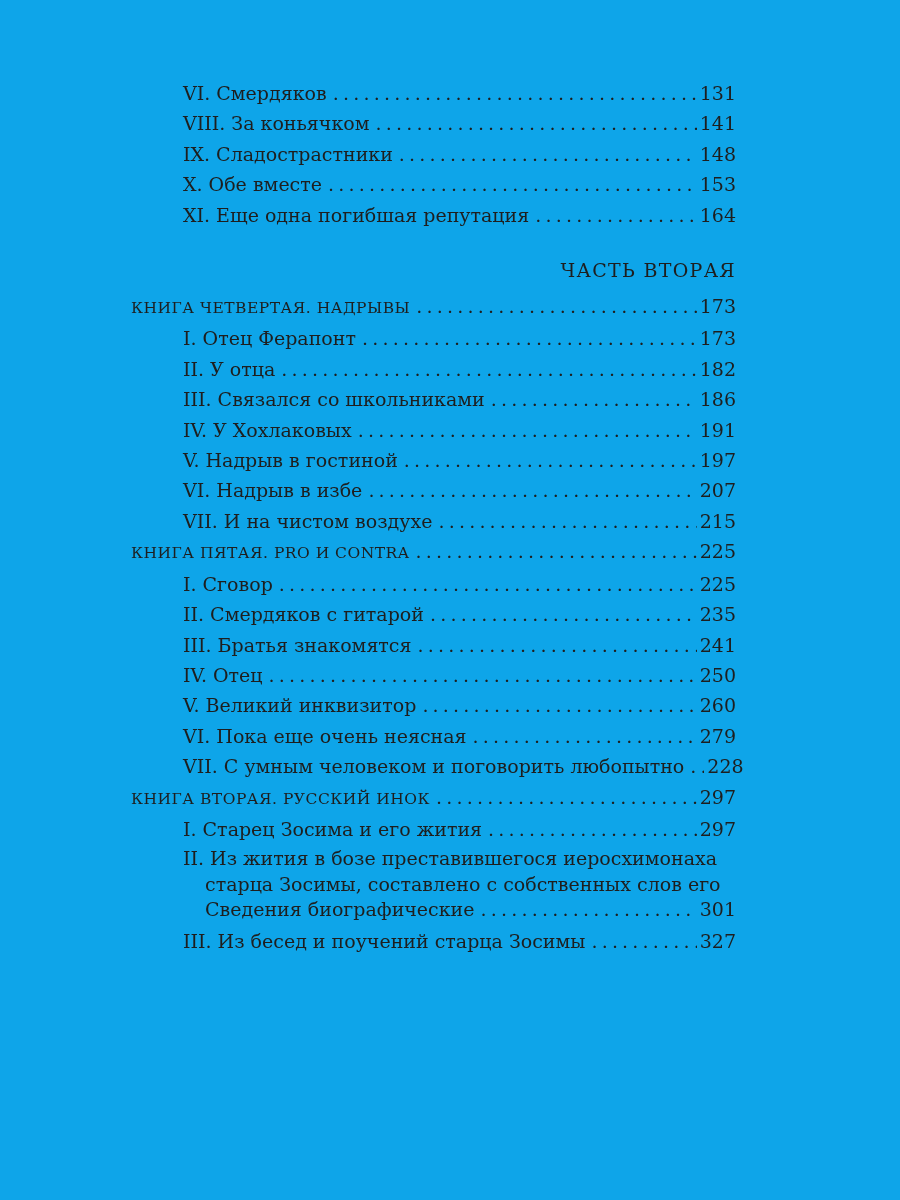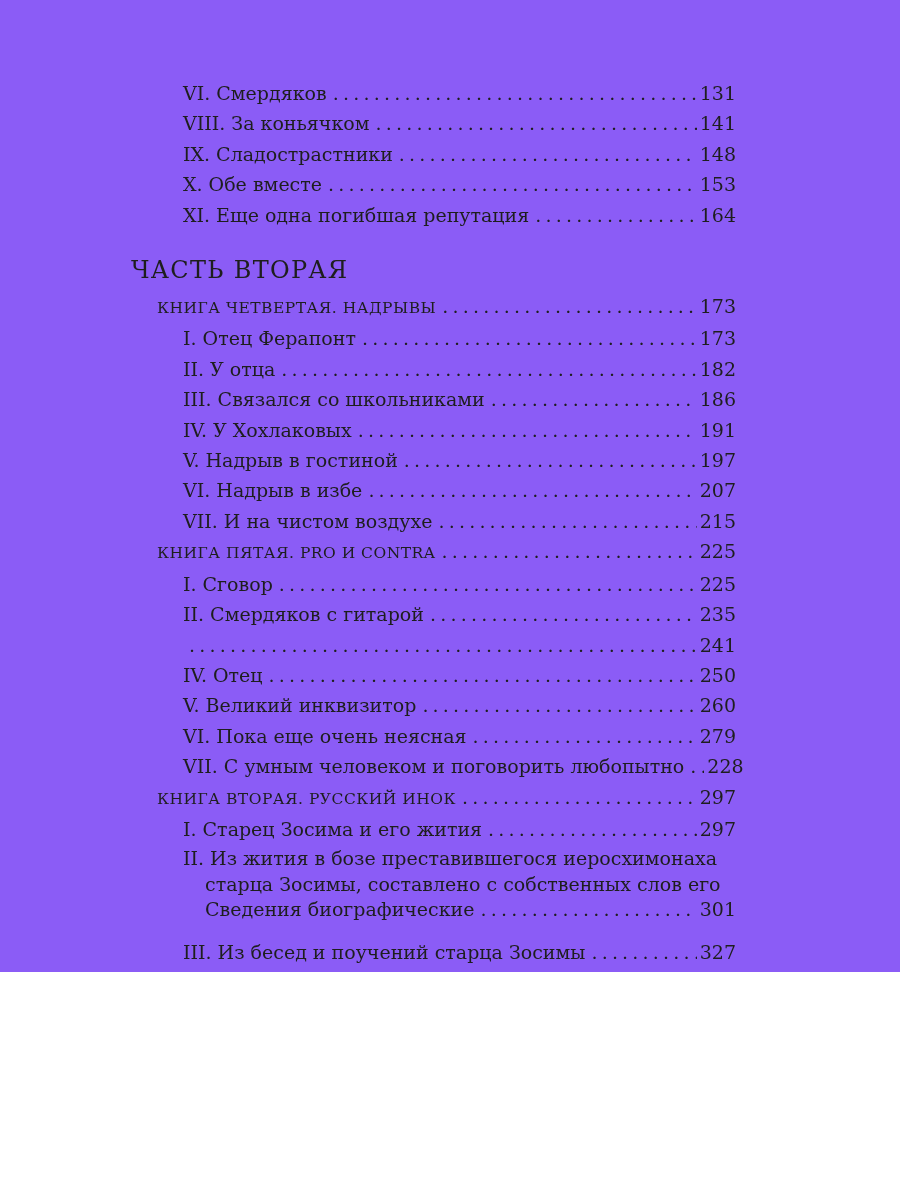--- a/index.html
+++ b/index.html
@@ -1,53 +1,53 @@
 <!DOCTYPE html>
 <html><head>
 <meta charset="utf-8">
 <style>
   html, body { margin: 0; padding: 0; background: #ffffff; }
   .page {
     position: relative;
-    width: 900px; height: 972px;
-    background: #8b5cf6;
+    width: 900px; height: 1200px;
+    background: #0ea5e9;
     box-sizing: border-box;
     padding: 78px 164px 0 131px;
     overflow: hidden;
   }
   .toc {
     font-family: "DejaVu Serif", "Liberation Serif", serif;
     font-size: 19px;
     line-height: 30.4px;
     color: #1e1e1e;
   }
   .row { display: flex; align-items: baseline; }
   .row.chapter { padding-left: 52px; }
-  .row.book .title { font-size: 15.5px; letter-spacing: 0.5px; margin-left: 26px; }
-  .row.multiline { display: block; margin: 2px 0 14px; }
+  .row.book .title { font-size: 15.5px; letter-spacing: 0.5px; }
+  .row.multiline { display: block; margin: 2px 0 3px; }
   .multiline .line { line-height: 25.4px; }
   .multiline .cont { padding-left: 22px; }
   .multiline .flexline { display: flex; align-items: baseline; }
   .title { flex: 0 0 auto; white-space: nowrap; }
   .dots {
     flex: 1 1 auto;
     overflow: hidden;
     white-space: nowrap;
     text-align: right;
     min-width: 14px;
     margin: 0 3px 0 6px;
     letter-spacing: 4.2px;
   }
   .dots::after {
     content: "..........................................................................................";
   }
   .pagenum { flex: 0 0 auto; min-width: 36px; text-align: left; }
   .part-heading {
-    text-align: left;
-    font-size: 24px;
+    text-align: right;
+    font-size: 19px;
     letter-spacing: 1.3px;
     line-height: 30px;
     margin: 25px 0 6px;
   }
 </style>
 </head>
 <body>
 
 <div class="page">
   <div class="toc" id="toc-root">
@@ -126,20 +126,21 @@
         <span class="title">I. Сговор</span>
         <span class="dots"></span>
         <span class="pagenum">225</span>
       </div>
       <div class="row chapter">
         <span class="title">II. Смердяков с гитарой</span>
         <span class="dots"></span>
         <span class="pagenum">235</span>
       </div>
       <div class="row chapter">
+        <span class="title">III. Братья знакомятся</span>
         <span class="dots"></span>
         <span class="pagenum">241</span>
       </div>
       <div class="row chapter">
         <span class="title">IV. Отец</span>
         <span class="dots"></span>
         <span class="pagenum">250</span>
       </div>
       <div class="row chapter">
         <span class="title">V. Великий инквизитор</span>

